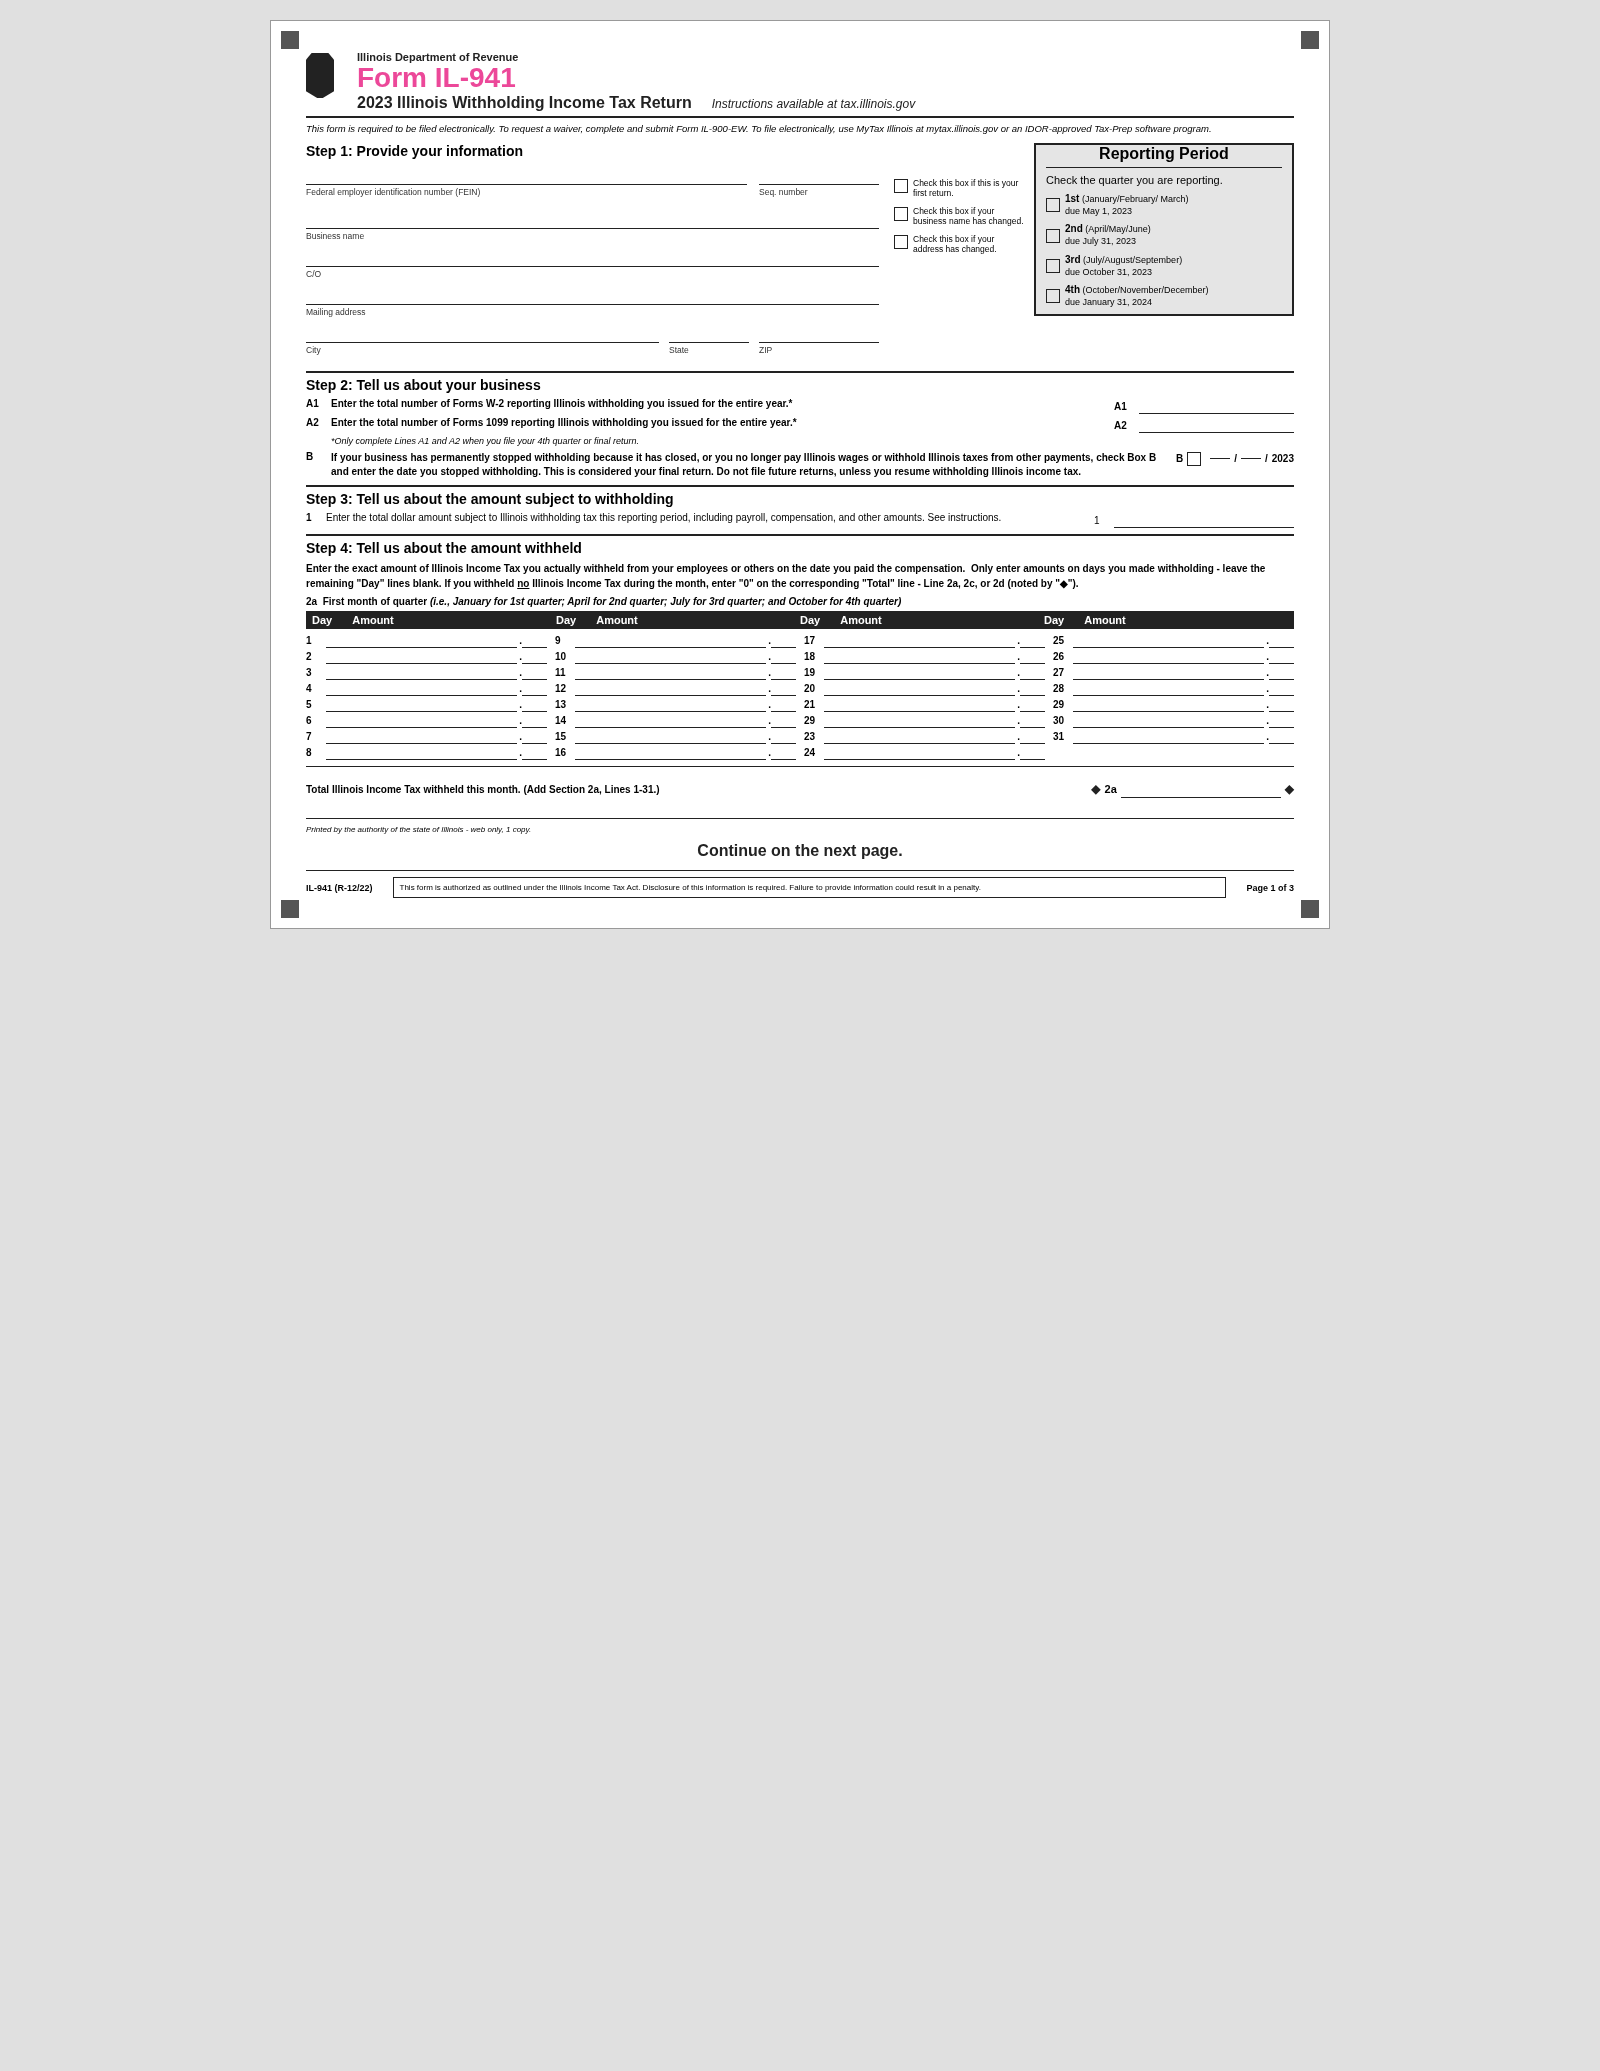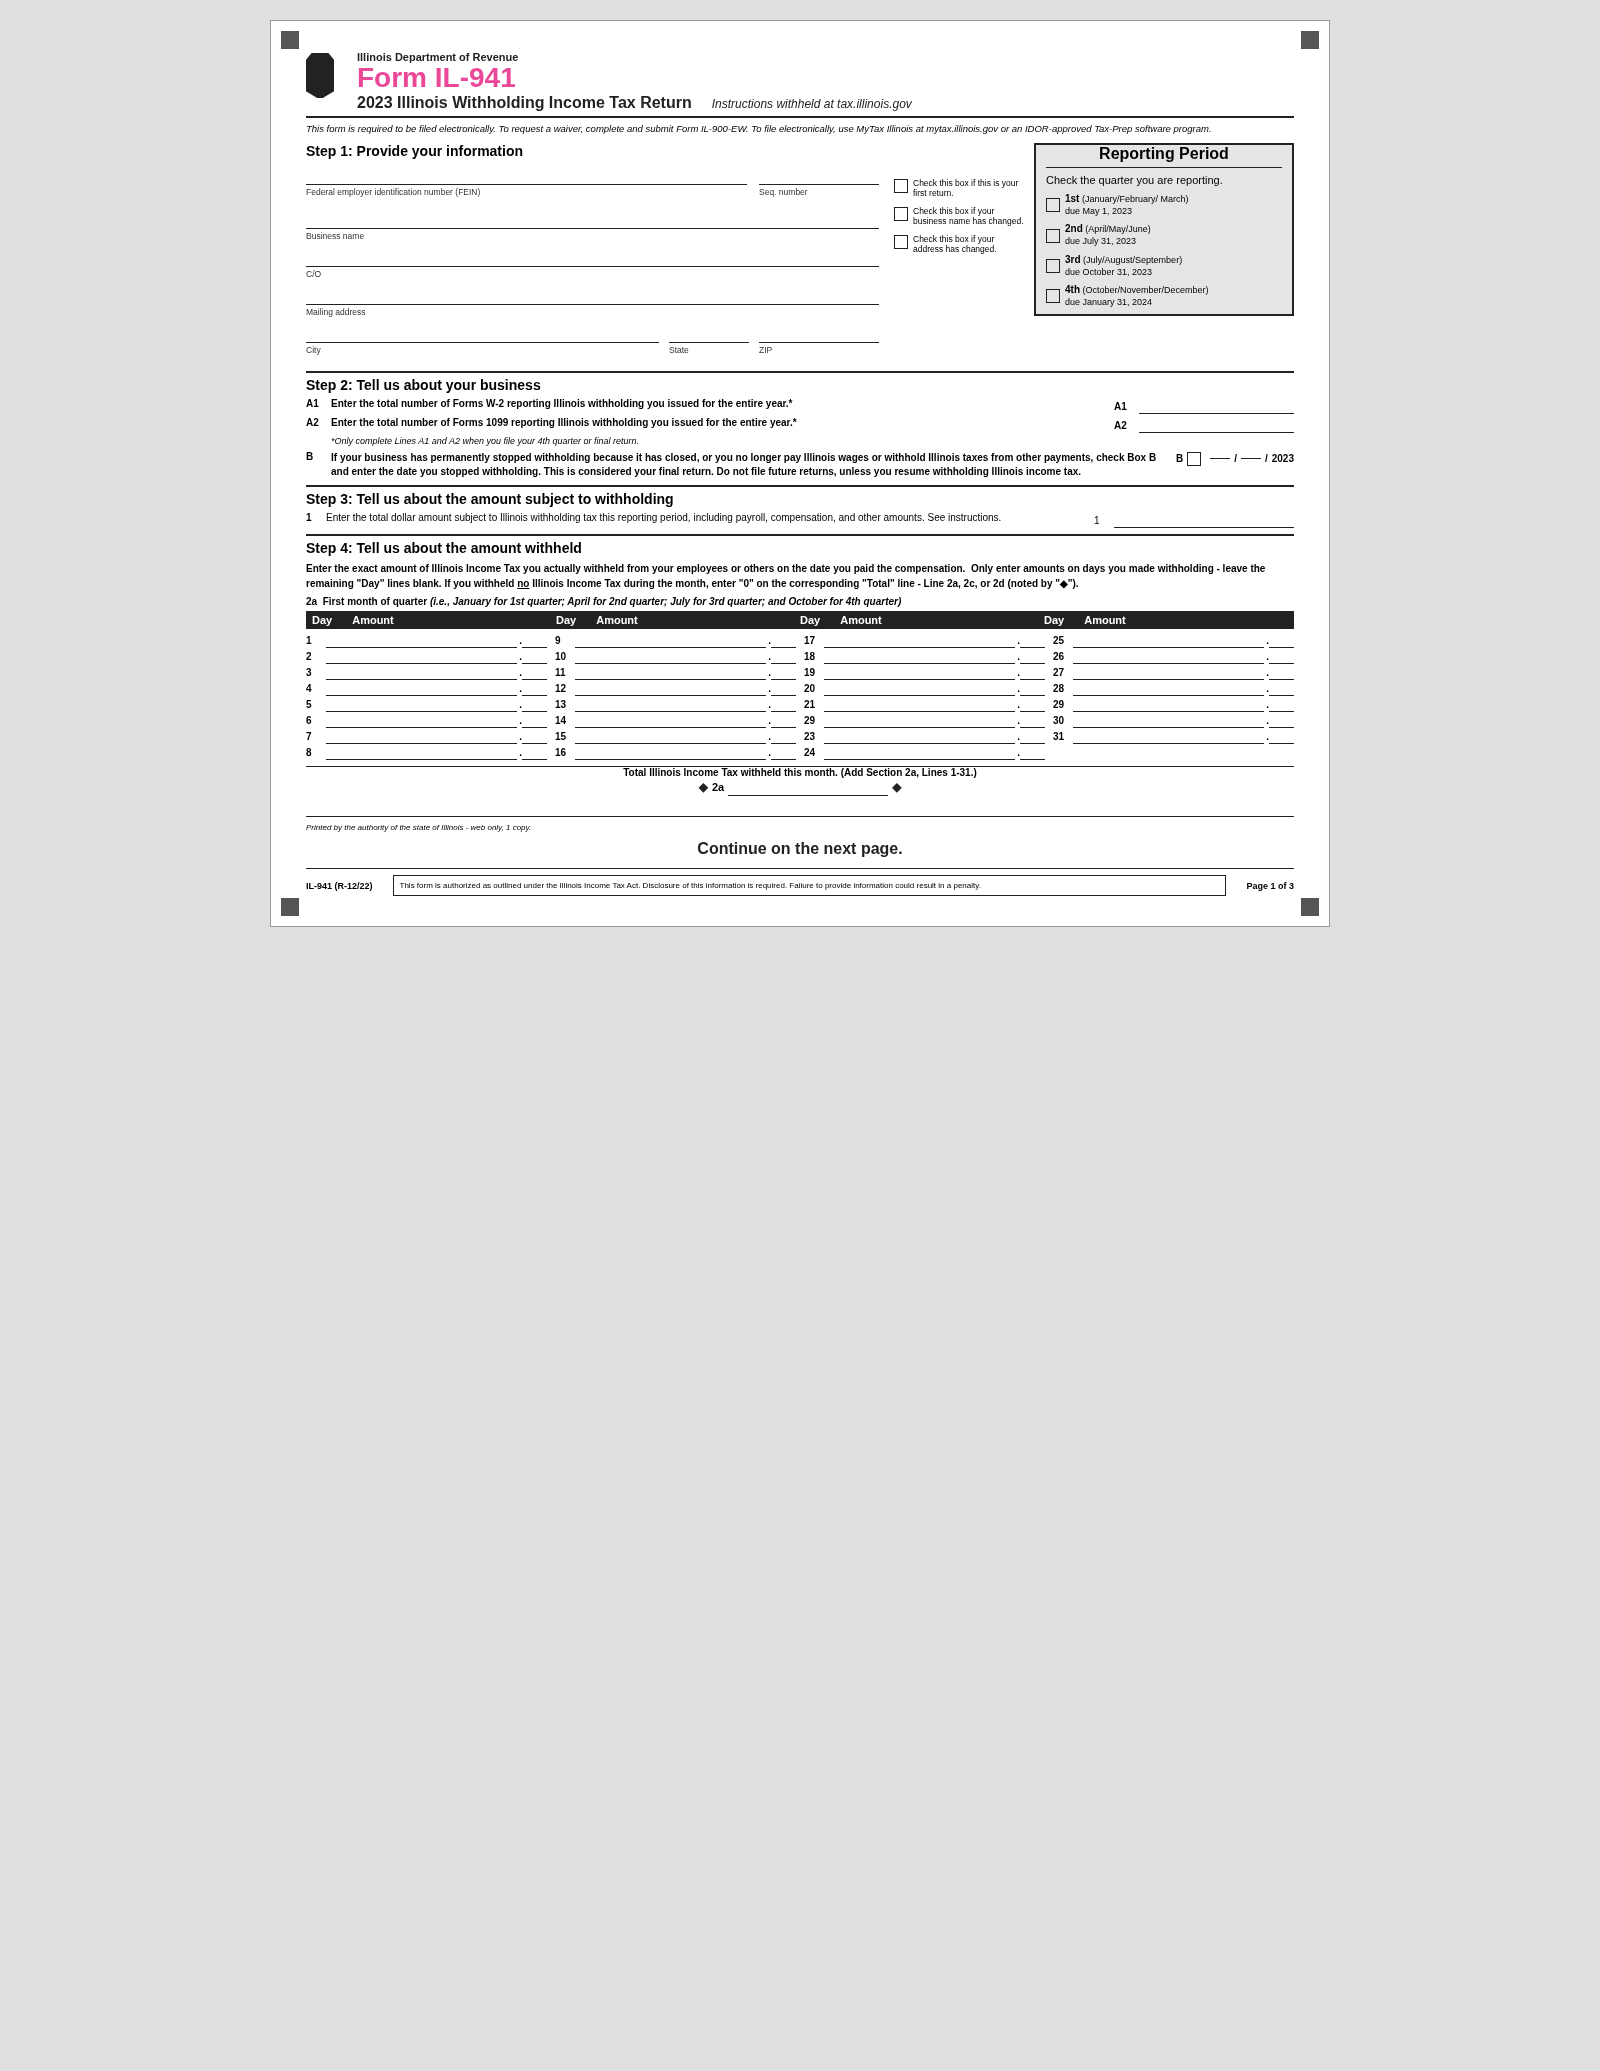--- a/index.html
+++ b/index.html
@@ -308,22 +308,21 @@
       font-size: 10px;
     }
 
     .total-row {
       display: flex;
       align-items: center;
       font-size: 10px;
       font-weight: bold;
       margin-top: 4px;
       border-top: 1px solid #222;
-      padding-top: 0;
-      flex-direction: column;
+      padding-top: 13px;
     }
     .total-text { flex: 1; }
     .total-answer {
       display: flex;
       align-items: center;
       gap: 4px;
     }
     .diamond { color: #222; font-size: 12px; }
 
     
@@ -381,21 +380,21 @@
 
   <div class="header">
     <div class="logo-area">
       <div class="il-shape"></div>
     </div>
     <div class="header-text">
       <div class="dept-name">Illinois Department of Revenue</div>
       <div class="form-number">Form IL-941</div>
       <div style="display:flex;align-items:baseline;gap:20px;">
         <span class="form-title">2023 Illinois Withholding Income Tax Return</span>
-        <span class="form-subtitle">Instructions withheld at tax.illinois.gov</span>
+        <span class="form-subtitle">Instructions available at tax.illinois.gov</span>
       </div>
     </div>
   </div>
 
   <hr class="header-rule">
 
   <div class="instructions-text">This form is required to be filed electronically. To request a waiver, complete and submit Form IL-900-EW. To file electronically, use MyTax Illinois at mytax.illinois.gov or an IDOR-approved Tax-Prep software program.</div>
 
   <div class="main-top">
     <div class="left-col">

